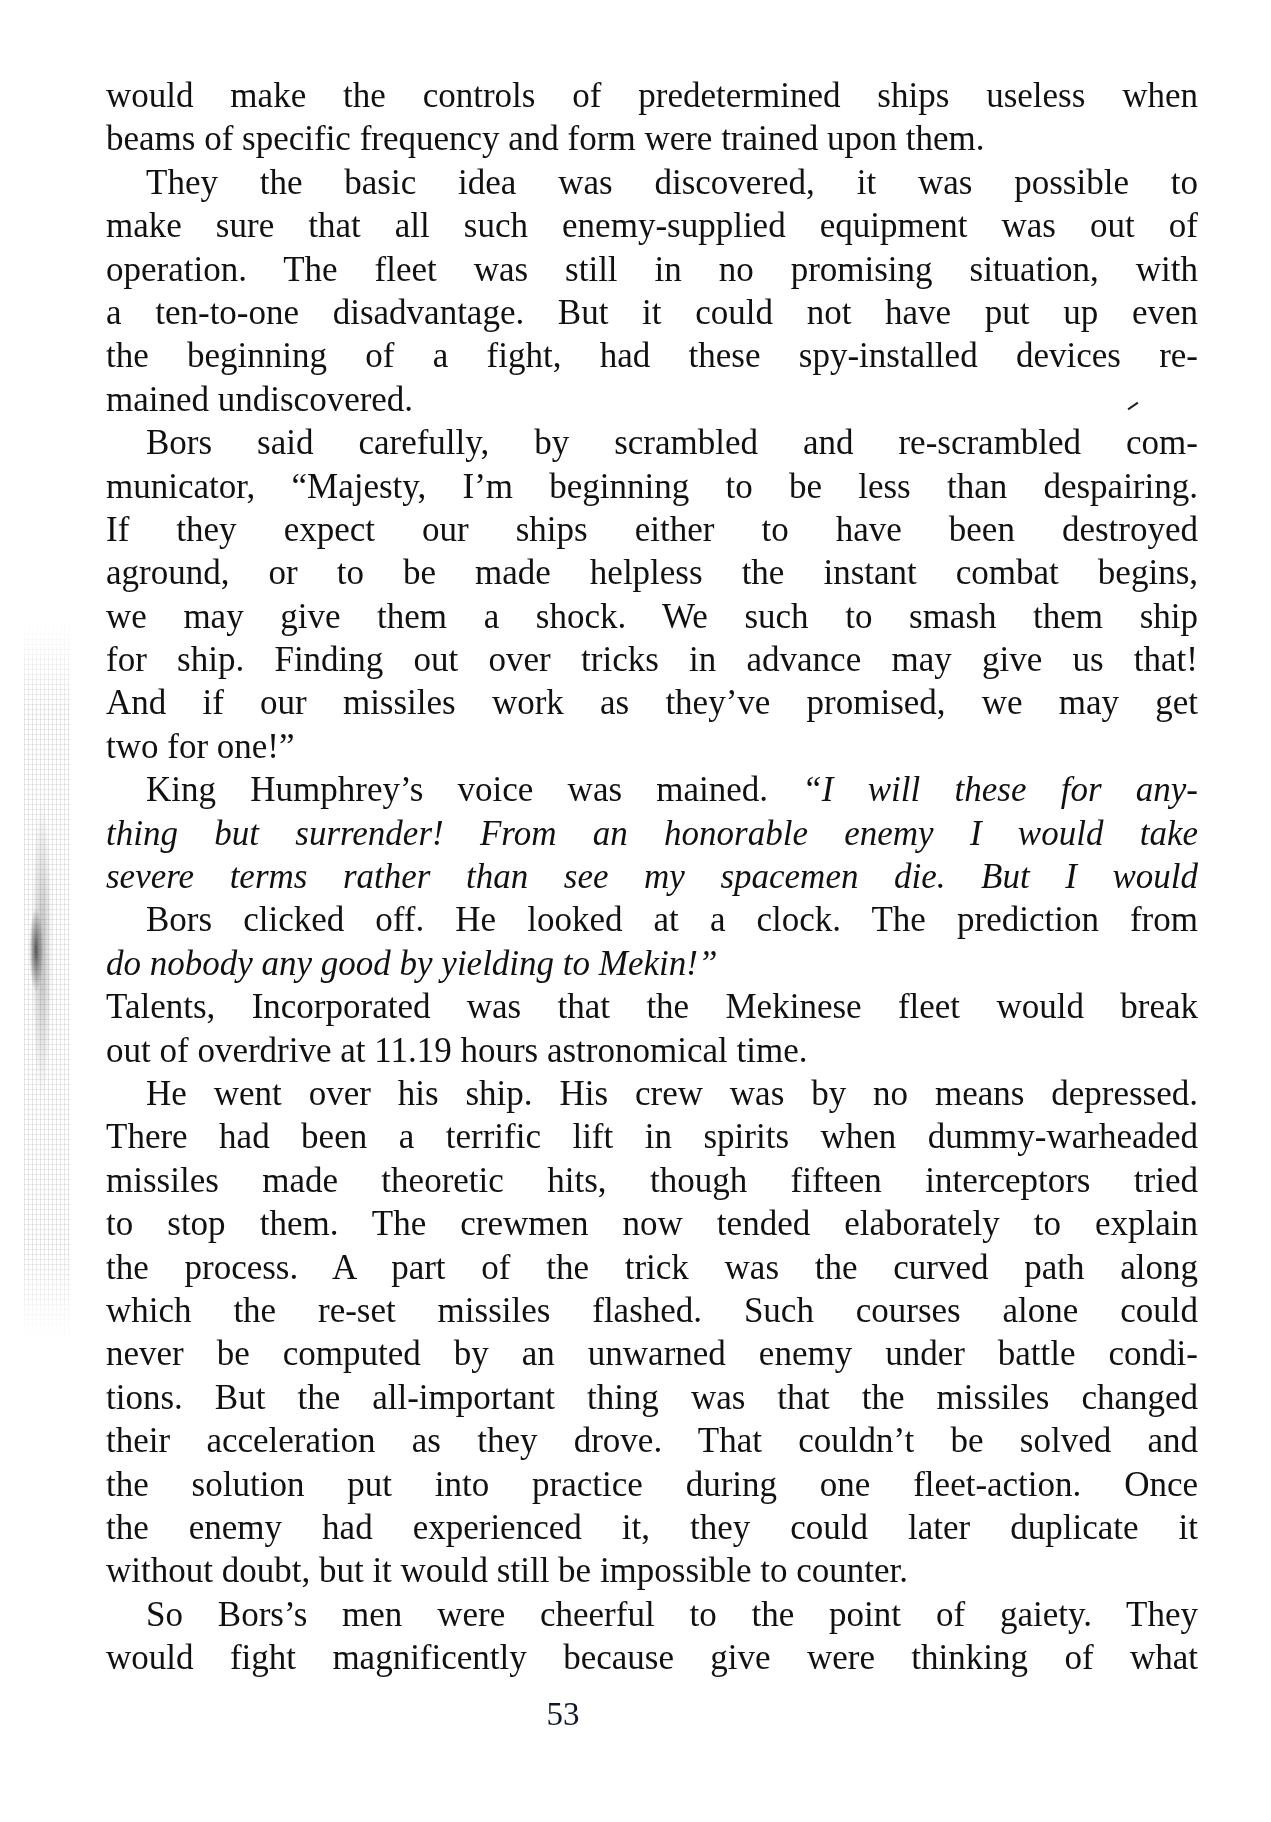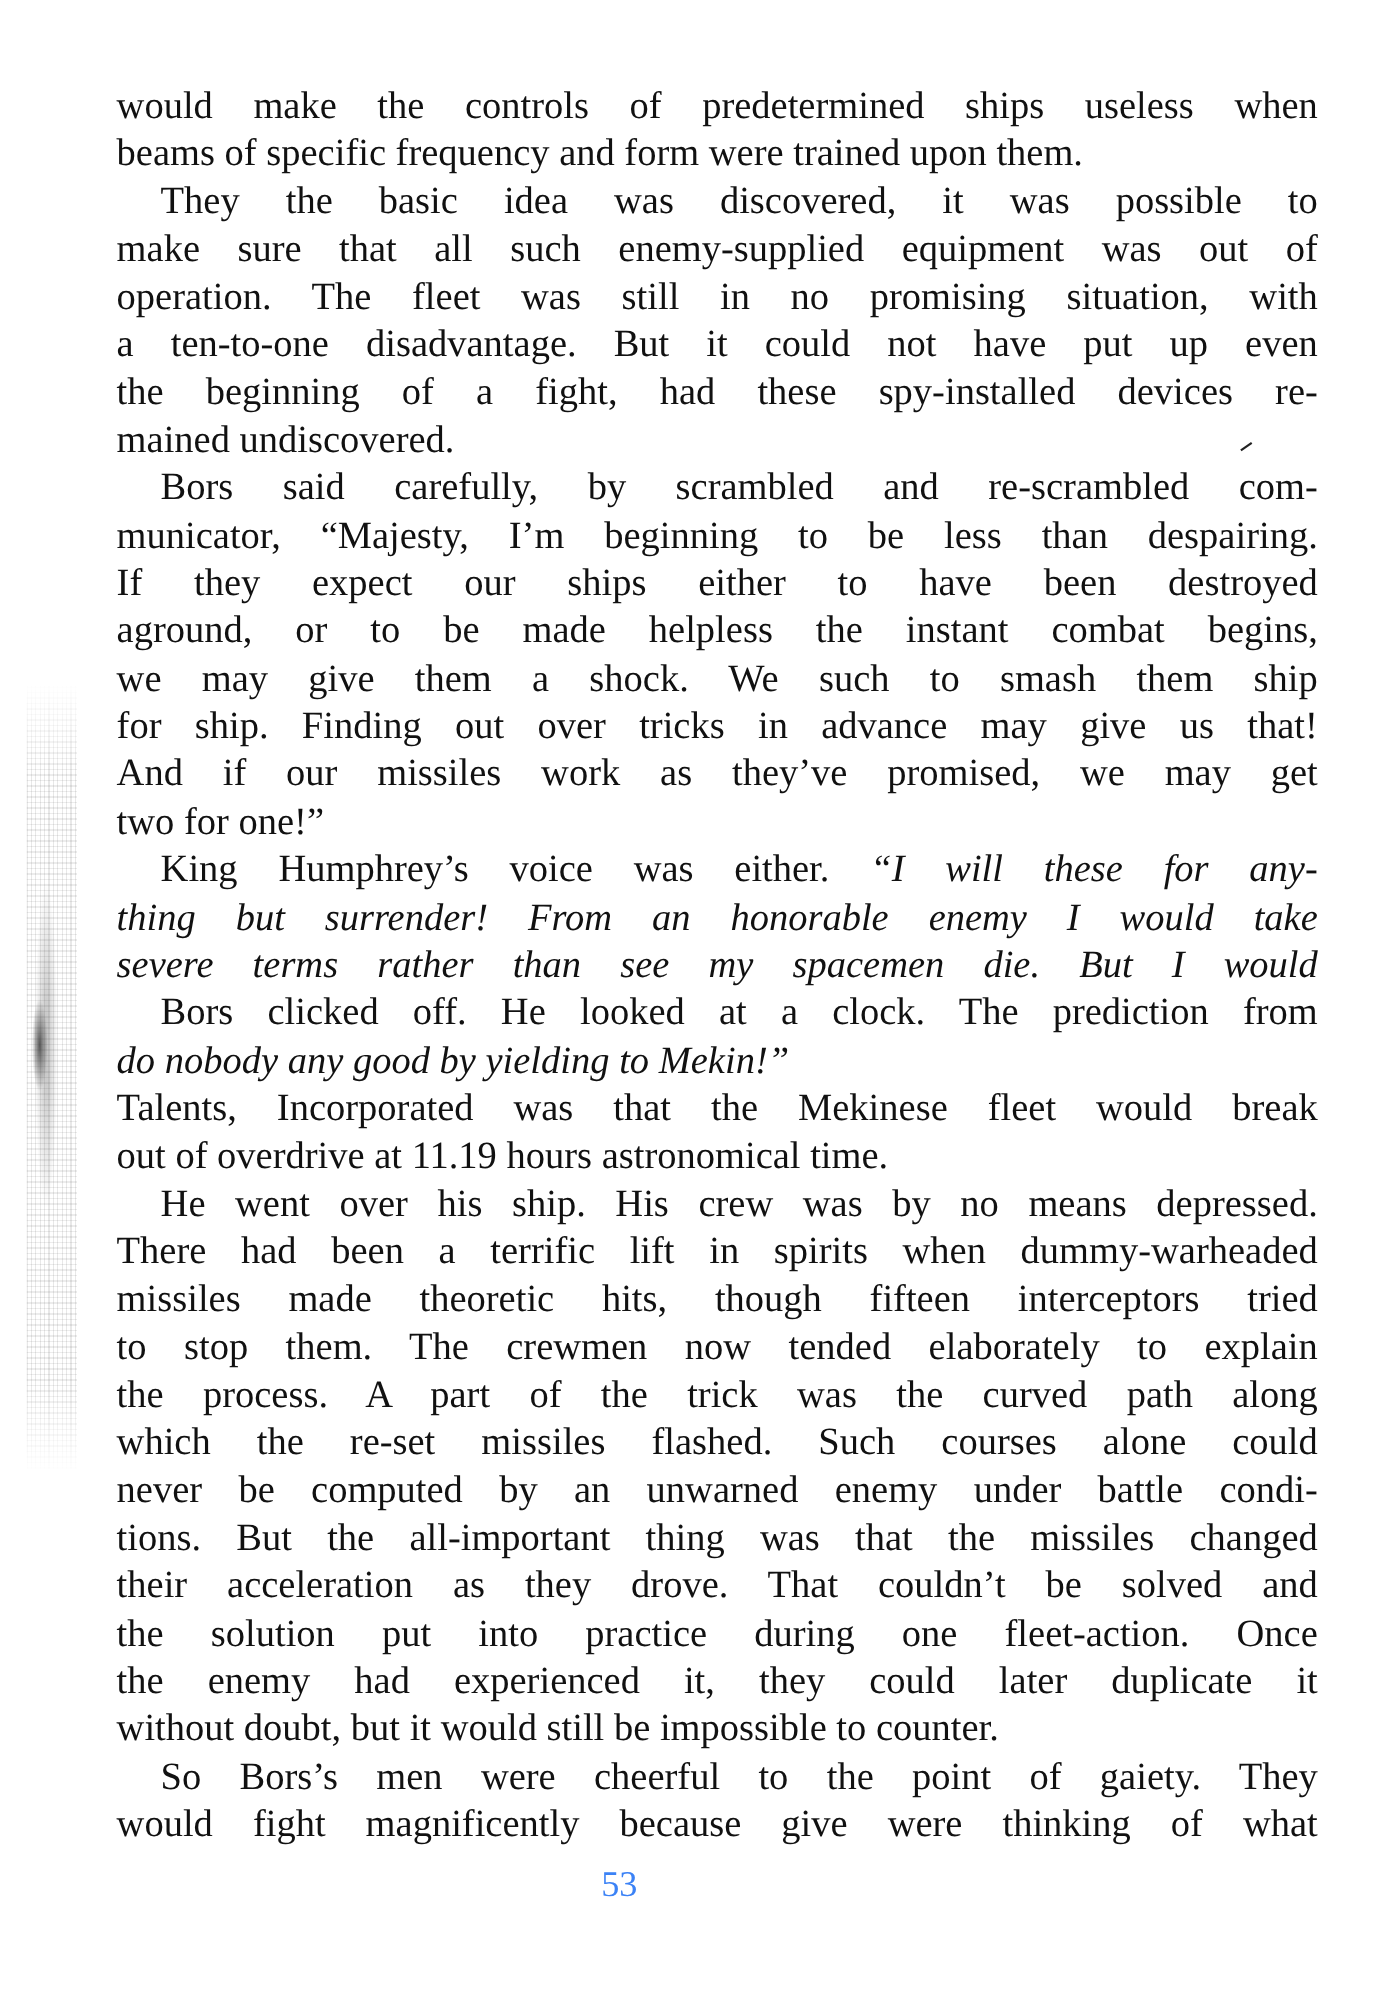--- a/index.html
+++ b/index.html
@@ -45,21 +45,21 @@
     }
     .it { font-style: italic; }
     .page-number {
       position: absolute;
       left: 0;
       width: 1126px;
       top: 1696px;
       text-align: center;
       font-family: "Liberation Serif", "DejaVu Serif", serif;
       font-size: 33px;
-      color: #3b82f6;
+      color: #0f172a;
     }
     
     .scan-noise {
       position: absolute;
       left: 24px;
       top: 620px;
       width: 46px;
       height: 720px;
       background:
         radial-gradient(ellipse 10px 60px at 12px 330px, rgba(0,0,0,0.85), rgba(0,0,0,0) 70%),
@@ -97,21 +97,21 @@
     <span class="line">the beginning of a fight, had these spy-installed devices re-</span>
     <span class="line last">mained undiscovered.</span>
     <span class="line indent">Bors said carefully, by scrambled and re-scrambled com-</span>
     <span class="line">municator, “Majesty, I’m beginning to be less than despairing.</span>
     <span class="line">If they expect our ships either to have been destroyed</span>
     <span class="line">aground, or to be made helpless the instant combat begins,</span>
     <span class="line">we may give them a shock. We such to smash them ship</span>
     <span class="line">for ship. Finding out over tricks in advance may give us that!</span>
     <span class="line">And if our missiles work as they’ve promised, we may get</span>
     <span class="line last">two for one!”</span>
-    <span class="line indent"><span>King Humphrey’s voice was either. </span><span class="it">“I will these for any-</span></span>
+    <span class="line indent"><span>King Humphrey’s voice was mained. </span><span class="it">“I will these for any-</span></span>
     <span class="line it">thing but surrender! From an honorable enemy I would take</span>
     <span class="line it">severe terms rather than see my spacemen die. But I would</span>
     <span class="line indent">Bors clicked off. He looked at a clock. The prediction from</span>
     <span class="line last it">do nobody any good by yielding to Mekin!”</span>
     <span class="line">Talents, Incorporated was that the Mekinese fleet would break</span>
     <span class="line last">out of overdrive at 11.19 hours astronomical time.</span>
     <span class="line indent">He went over his ship. His crew was by no means depressed.</span>
     <span class="line">There had been a terrific lift in spirits when dummy-warheaded</span>
     <span class="line">missiles made theoretic hits, though fifteen interceptors tried</span>
     <span class="line">to stop them. The crewmen now tended elaborately to explain</span>

